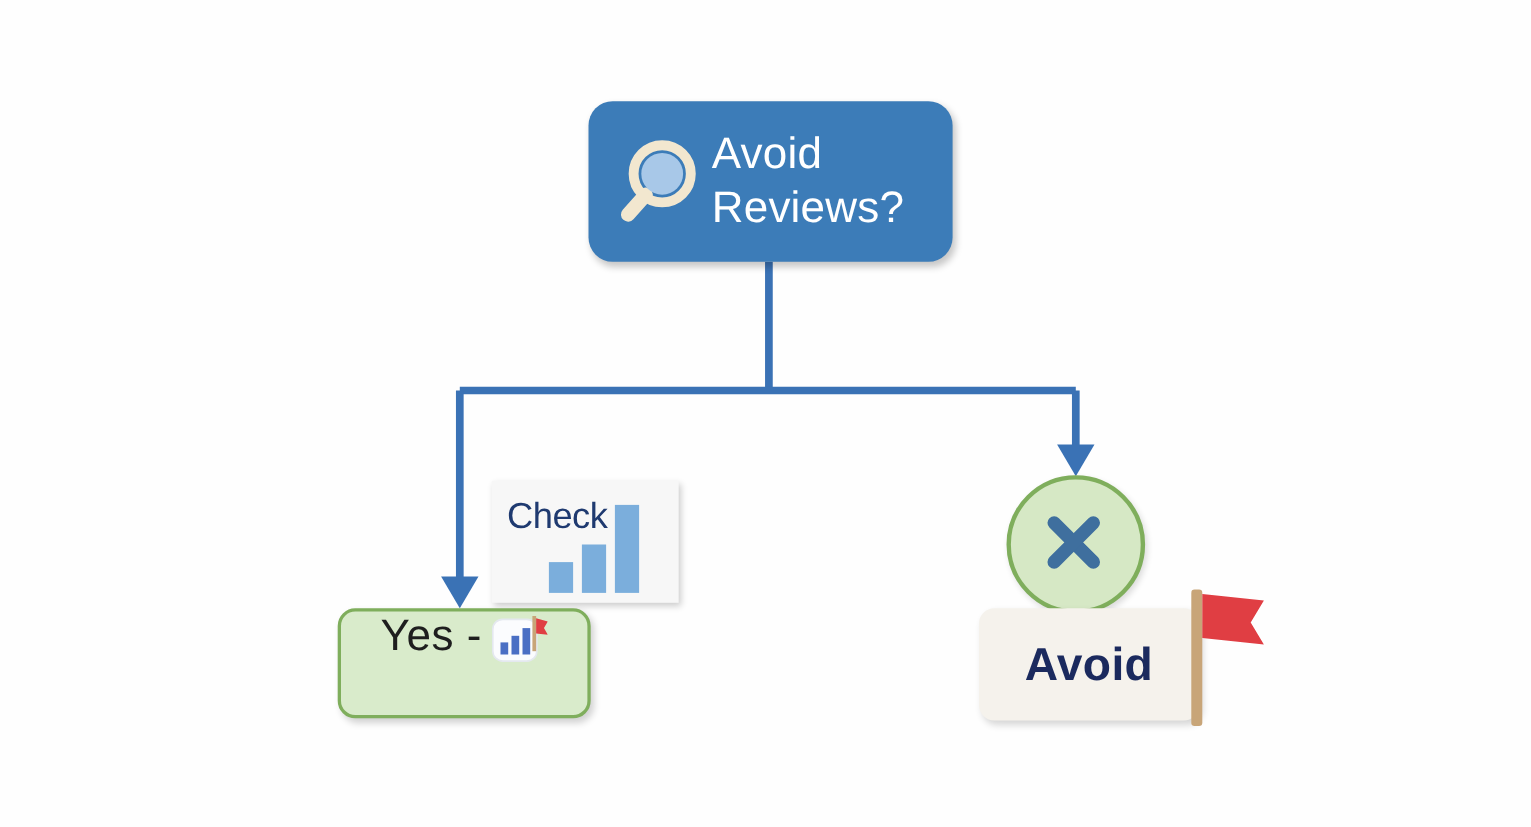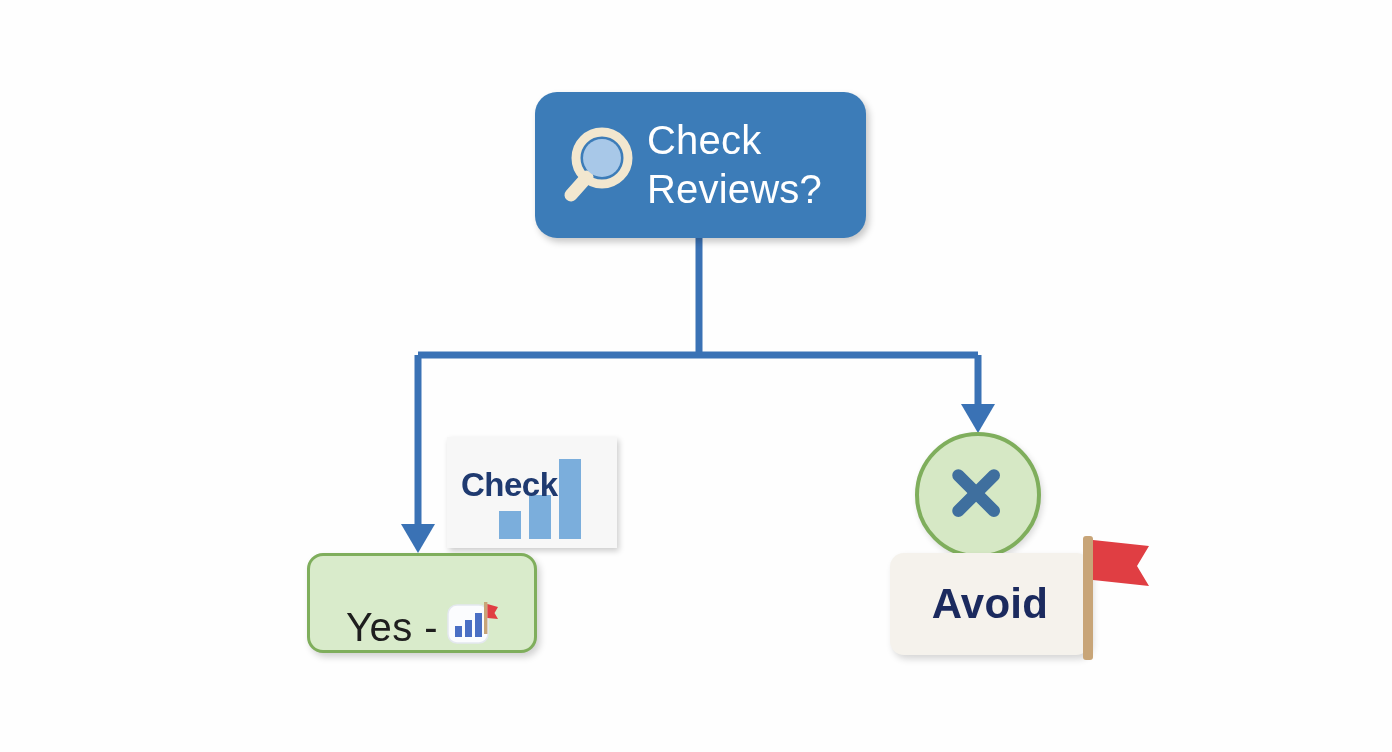--- a/index.html
+++ b/index.html
@@ -66,43 +66,43 @@
     overflow: hidden;
   }
   .card-patterns .bars {
     position: absolute;
     left: 0; top: 0;
     width: 170px; height: 111px;
   }
   .card-patterns .cp-text {
     position: absolute;
     left: 14px;
-    top: 28px;
+    top: 12px;
     width: 150px;
     color: #1f3a70;
     font-size: 33px;
-    font-weight: 700;
+    font-weight: 400;
     line-height: 1.22;
     letter-spacing: -0.5px;
   }
 
   
   .node-yes {
     position: absolute;
     left: 307px;
     top: 553px;
     width: 230px;
     height: 100px;
     background: #d9ebcb;
     border: 3px solid #7fae5c;
     border-radius: 16px;
     box-shadow: 3px 4px 7px rgba(0,0,0,0.18);
     box-sizing: border-box;
     display: flex;
-    align-items: flex-end;
+    align-items: flex-start;
     padding-left: 36px;
   }
   .node-yes .yes-label {
     color: #1e1e1e;
     font-size: 40px;
     letter-spacing: 0.5px;
   }
   .chart-emoji {
     position: relative;
     width: 52px;
@@ -177,21 +177,21 @@
   </svg>
 
   <div class="node-root">
     <div class="magnifier">
       <svg viewBox="0 0 84 84" width="84" height="84" xmlns="http://www.w3.org/2000/svg">
         <line x1="30" y1="54" x2="14" y2="72" stroke="#f2e7cf" stroke-width="13" stroke-linecap="round"></line>
         <circle cx="45" cy="35" r="26" fill="none" stroke="#f2e7cf" stroke-width="9"></circle>
         <circle cx="45" cy="35" r="19" fill="#a8c8e8"></circle>
       </svg>
     </div>
-    <div class="root-label">Check Reviews?</div>
+    <div class="root-label">Avoid Reviews?</div>
   </div>
 
   <div class="card-patterns">
     <svg class="bars" viewBox="0 0 170 111" xmlns="http://www.w3.org/2000/svg">
       <rect x="52" y="74" width="22" height="28" fill="#7baedc"></rect>
       <rect x="82" y="58" width="22" height="44" fill="#7baedc"></rect>
       <rect x="112" y="22" width="22" height="80" fill="#7baedc"></rect>
     </svg>
     <div class="cp-text">
       <div>Check</div>

